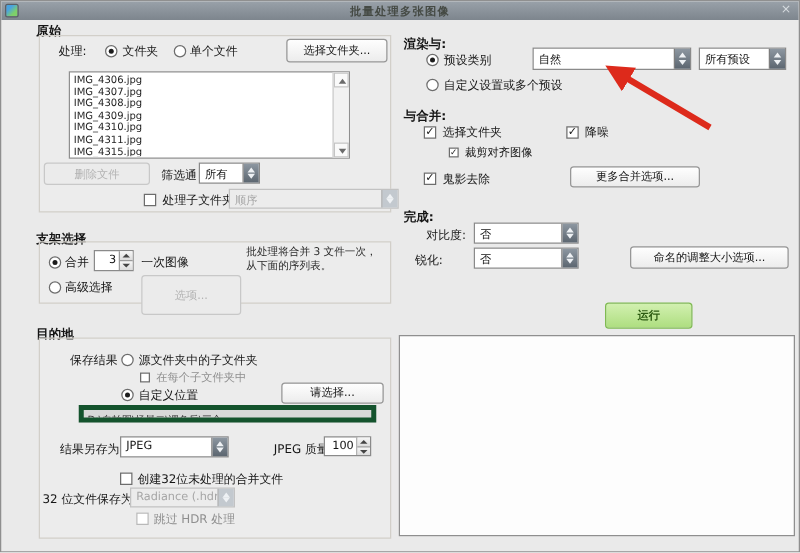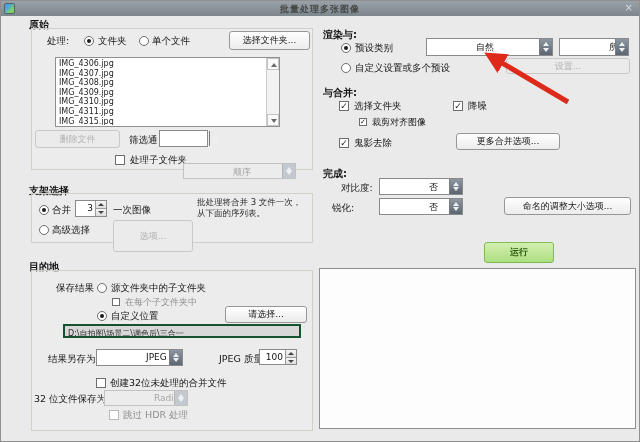--- a/index.html
+++ b/index.html
@@ -35,21 +35,21 @@
   .radio.sel::after { content:""; position:absolute; left:2px; top:2px; width:4px; height:4px;
                       border-radius:50%; background:#1c1c1c; }
 
   .check { position:absolute; width:10px; height:10px; border:1px solid #6d6d6d; background:#fff;
            font-size:9px; line-height:9px; text-align:center; color:#1c1c1c; }
   .check.checked::after { content:"✓"; }
   .check.sm { width:8px; height:8px; font-size:7px; line-height:7px; }
   .check.disabled { border-color:#b9b9b9; }
 
   .dropdown { position:absolute; background:#fff; border:1px solid #8a8a8a; display:flex; }
-  .dropdown .val { flex:1; font-size:9px; color:#121212; padding:2px 0 0 4px; white-space:nowrap; overflow:hidden;margin-left:45px; }
+  .dropdown .val { flex:1; font-size:9px; color:#121212; padding:2px 0 0 4px; white-space:nowrap; overflow:hidden; }
   .cbtn { width:13px; position:relative; background:linear-gradient(#8d97a1,#5c6670); border-left:1px solid #7d7d7d; }
   .cbtn::before { content:""; position:absolute; left:3px; top:3px; border-left:3px solid transparent;
                   border-right:3px solid transparent; border-bottom:4px solid #eef1f4; }
   .cbtn::after  { content:""; position:absolute; left:3px; bottom:3px; border-left:3px solid transparent;
                   border-right:3px solid transparent; border-top:4px solid #eef1f4; }
   .dropdown.disabled { background:#ececec; border-color:#c2c2c2; }
   .dropdown.disabled .val { color:#a6a6a6; }
   .dropdown.disabled .cbtn { background:#c3c9cf; border-left-color:#b5b5b5; }
 
   .spin { position:absolute; background:#fff; border:1px solid #8a8a8a; display:flex; }
@@ -66,21 +66,21 @@
   .fl-items { position:absolute; left:3px; top:1px; right:15px; bottom:1px; overflow:hidden; }
   .fl-item { font-size:8px; line-height:9.6px; color:#1e1e1e; white-space:nowrap; }
   .fl-scroll { position:absolute; right:0; top:0; bottom:0; width:13px; background:#f2f2f2; border-left:1px solid #cccccc; }
   .fl-btn { position:absolute; left:0; width:12px; height:12px; background:#fafafa; border:1px solid #c4c4c4; }
   .fl-btn.top { top:0; } .fl-btn.bot { bottom:0; }
   .tri-up { position:absolute; left:3px; top:4px; border-left:3px solid transparent;
             border-right:3px solid transparent; border-bottom:4px solid #6b6b6b; }
   .tri-dn { position:absolute; left:3px; top:4px; border-left:3px solid transparent;
             border-right:3px solid transparent; border-top:4px solid #6b6b6b; }
 
-  .pathfield { position:absolute; background:#d8d8d8; border:2px solid #14532d; font-size:8px;
+  .pathfield { position:absolute; background:#d8d8d8; border:4px solid #14532d; font-size:8px;
                color:#2e2e2e; padding:2px 0 0 3px; white-space:nowrap; overflow:hidden; }
 
   .logbox { position:absolute; background:#fdfdfd; border:1px solid #8f8f8f; }
 
   .note { position:absolute; font-size:8.5px; line-height:10.5px; color:#2a2a2a; }
 
   .arrow-overlay { position:absolute; left:0; top:0; pointer-events:none; z-index:40; }
 </style>
 </head>
 <body>
@@ -125,21 +125,21 @@
 
   <div class="btn disabled" style="left:34px;top:129px;width:85px;height:18px">删除文件</div>
   <div class="lbl" style="left:128px;top:133px">筛选通</div>
   <div class="dropdown" style="left:158px;top:129px;width:49px;height:17px">
     <span class="val">所有</span>
     <span class="cbtn"></span>
   </div>
 
   <span class="check" style="left:114px;top:154px"></span>
   <div class="lbl" style="left:129px;top:153px">处理子文件夹</div>
-  <div class="dropdown disabled" style="left:182px;top:162px;width:113px;height:16px">
+  <div class="dropdown disabled" style="left:182px;top:150px;width:136px;height:16px">
     <span class="val">顺序</span>
     <span class="cbtn"></span>
   </div>
 
   <div class="section-h" style="left:28px;top:183px">支架选择</div>
   <div class="gbox" style="left:30px;top:192px;width:282px;height:50px"></div>
 
   <span class="radio sel" style="left:38px;top:204px"></span>
   <div class="lbl" style="left:51px;top:203px">合并</div>
   <div class="spin" style="left:74px;top:199px;width:32px;height:17px">
@@ -201,21 +201,20 @@
   <div class="dropdown" style="left:425px;top:37px;width:127px;height:18px">
     <span class="val">自然</span>
     <span class="cbtn"></span>
   </div>
   <div class="dropdown" style="left:558px;top:37px;width:70px;height:18px">
     <span class="val">所有预设</span>
     <span class="cbtn"></span>
   </div>
   <span class="radio" style="left:340px;top:62px"></span>
   <div class="lbl" style="left:354px;top:61px">自定义设置或多个预设</div>
-  <div class="btn disabled" style="left:505px;top:57px;width:124px;height:16px">设置...</div>
 
   <div class="section-h" style="left:322px;top:85px">与合并:</div>
   <span class="check checked" style="left:338px;top:100px"></span>
   <div class="lbl" style="left:353px;top:99px">选择文件夹</div>
   <span class="check checked" style="left:452px;top:100px"></span>
   <div class="lbl" style="left:467px;top:99px">降噪</div>
   <span class="check checked sm" style="left:358px;top:117px"></span>
   <div class="lbl small" style="left:371px;top:115px">裁剪对齐图像</div>
   <span class="check checked" style="left:338px;top:137px"></span>
   <div class="lbl" style="left:353px;top:136px">鬼影去除</div>

